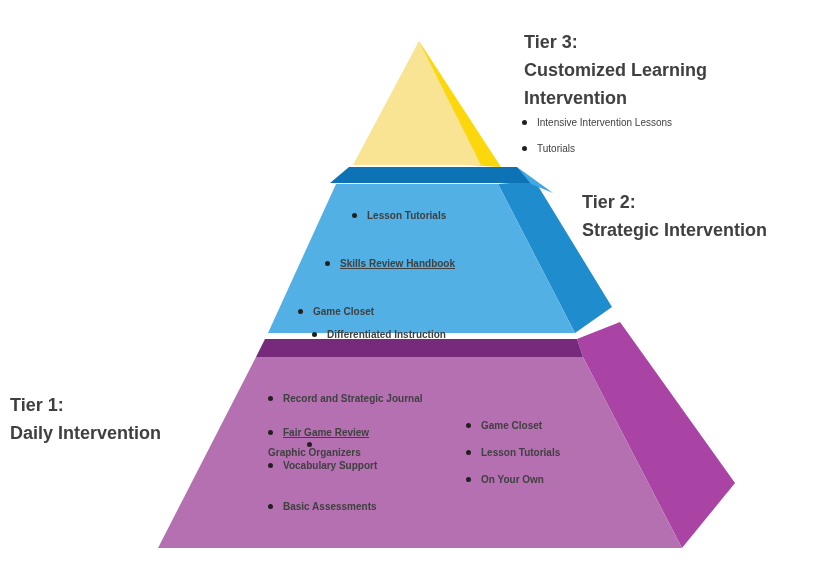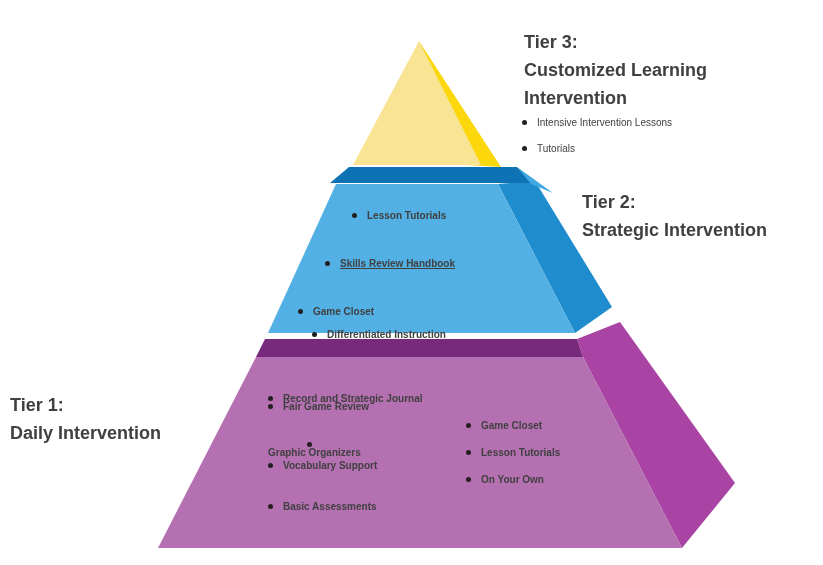--- a/index.html
+++ b/index.html
@@ -96,21 +96,21 @@
 
   <div class="tier-heading" style="left:10px; top:391px;">
     <div>Tier 1:</div>
     <div>Daily Intervention</div>
   </div>
 
   <div class="item" style="left:268px; top:388px;">
     <span class="dot"></span>
     <span>Record and Strategic Journal</span>
   </div>
-  <div class="item" style="left:268px; top:396px;">
+  <div class="item" style="left:268px; top:422px;text-decoration:underline;">
     <span class="dot"></span>
     <span>Fair Game Review</span>
   </div>
   <div class="item" style="left:268px; top:442px;flex-direction:column;">
     <span class="dot"></span>
     <span>Graphic Organizers</span>
   </div>
   <div class="item" style="left:268px; top:455px;">
     <span class="dot"></span>
     <span>Vocabulary Support</span>

